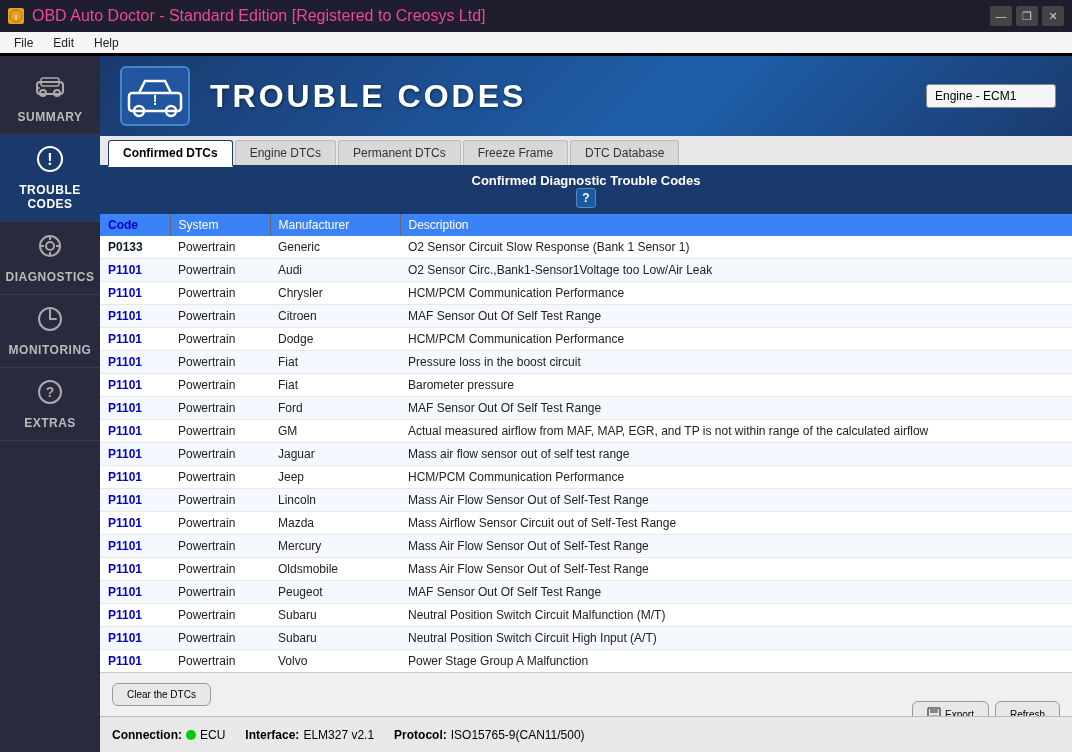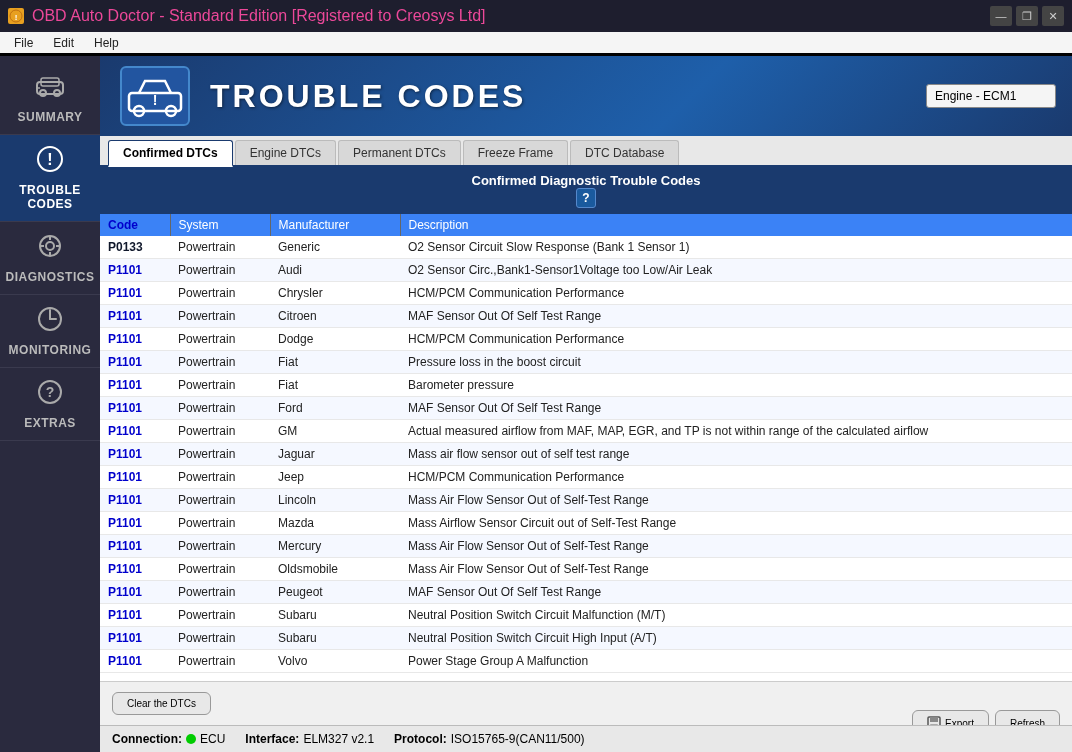--- a/index.html
+++ b/index.html
@@ -287,21 +287,21 @@
     .btn-group {
       display: flex;
       gap: 6px;
       margin-top: 39px;
     }
 
     
     .status-bar {
       background: #e8e8e8;
       border-top: 1px solid #bbb;
-      height: 27px;
+      height: 36px;
       display: flex;
       align-items: center;
       padding: 0 12px;
       gap: 20px;
       font-size: 12px;
       flex-shrink: 0;
     }
     .status-item {
       display: flex;
       align-items: center;

